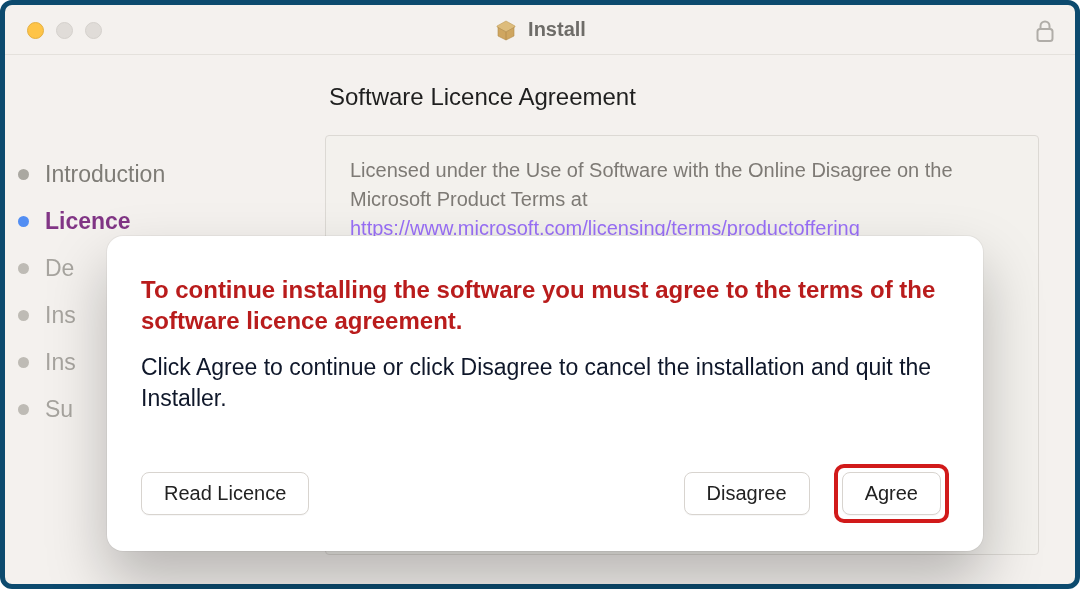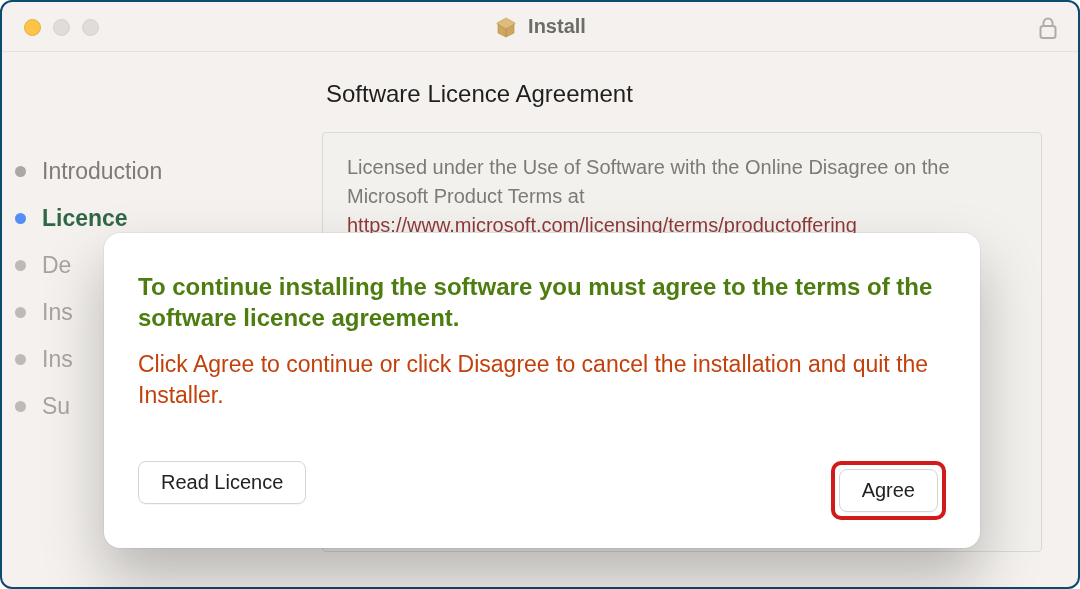--- a/index.html
+++ b/index.html
@@ -1,21 +1,21 @@
 <!DOCTYPE html>
 <html><head>
 <meta charset="utf-8">
 <style>
   * { box-sizing: border-box; margin: 0; padding: 0; }
   html, body { width: 1080px; height: 589px; overflow: hidden; font-family: -apple-system, "Helvetica Neue", Arial, sans-serif; }
   .window {
     position: relative;
     width: 1080px; height: 589px;
     background: #f3f0ec;
-    border: 2px solid #0c4a6e;
+    border: 5px solid #0c4a6e;
     border-radius: 12px;
   }
   .titlebar {
     position: relative;
     height: 50px;
     display: flex;
     align-items: center;
     border-bottom: 1px solid #e1ddd8;
   }
   .traffic-lights {
@@ -51,41 +51,41 @@
     color: #9b9892;
     padding: 10px 0;
   }
   .steps li .dot {
     width: 11px; height: 11px; border-radius: 50%;
     background: #b6b2ab;
     flex: none;
   }
   .steps li.done { color: #6d6a64; }
   .steps li.done .dot { background: #9f9c95; }
-  .steps li.active { color: #14532d; font-weight: 700; }
+  .steps li.active { color: #701a75; font-weight: 700; }
   .steps li.active .dot { background: #3b7ff2; }
   .content {
     flex: 1;
     padding: 28px 36px 0 0;
   }
   .section-title {
     font-size: 24px; color: #000000; font-weight: 400;
     margin: 0 0 24px 4px;
   }
   .licence-box {
     border: 1px solid #d8d4cf;
     border-radius: 4px;
     background: #f2efeb;
     padding: 20px 24px;
     height: 420px;
     font-size: 20px;
     color: #6c6862;
     line-height: 1.45;
   }
-  .licence-box a { color: #7f1d1d; text-decoration: underline; }
+  .licence-box a { color: #8b5cf6; text-decoration: underline; }
 
   
   .dim {
     position: absolute; inset: 0;
     background: rgba(255,255,255,0.12);
     pointer-events: none;
     border-radius: 12px;
   }
 
   
@@ -93,31 +93,31 @@
     position: absolute;
     left: 102px; top: 231px;
     width: 876px; height: 315px;
     background: #ffffff;
     border-radius: 16px;
     box-shadow: 0 30px 60px rgba(0,0,0,0.25), 0 0 0 1px rgba(0,0,0,0.04);
     padding: 38px 34px 28px 34px;
     display: flex; flex-direction: column;
   }
   .modal h2 {
-    font-size: 24px; font-weight: 700; color: #4d7c0f;
+    font-size: 24px; font-weight: 700; color: #b91c1c;
     line-height: 1.3;
     margin-bottom: 16px;
   }
   .modal p {
-    font-size: 23px; color: #c2410c; font-weight: 400;
+    font-size: 23px; color: #0f172a; font-weight: 400;
     line-height: 1.35;
   }
   .modal-footer {
     margin-top: auto;
-    display: flex; align-items: flex-start;
+    display: flex; align-items: center;
   }
   .btn {
     font-size: 20px;
     color: #222;
     background: #ffffff;
     border: 1px solid #d8d4cf;
     border-radius: 8px;
     padding: 9px 22px;
     box-shadow: 0 1px 0 rgba(0,0,0,0.03);
     cursor: pointer;
@@ -199,20 +199,21 @@
   </div>
 
   <div class="dim"></div>
 
   <div class="modal">
     <h2>To continue installing the software you must agree to the terms of the software licence agreement.</h2>
     <p>Click Agree to continue or click Disagree to cancel the installation and quit the Installer.</p>
     <div class="modal-footer">
       <button class="btn">Read Licence</button>
       <div class="footer-right">
+        <button class="btn">Disagree</button>
         <span class="highlight-box">
           <button class="btn">Agree</button>
         </span>
       </div>
     </div>
   </div>
 
 </div>
 
 </body></html>

